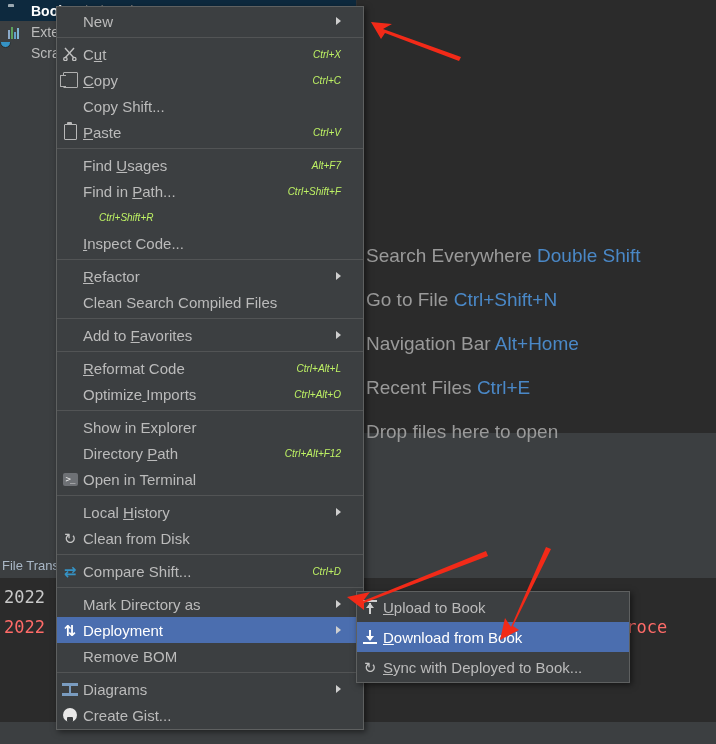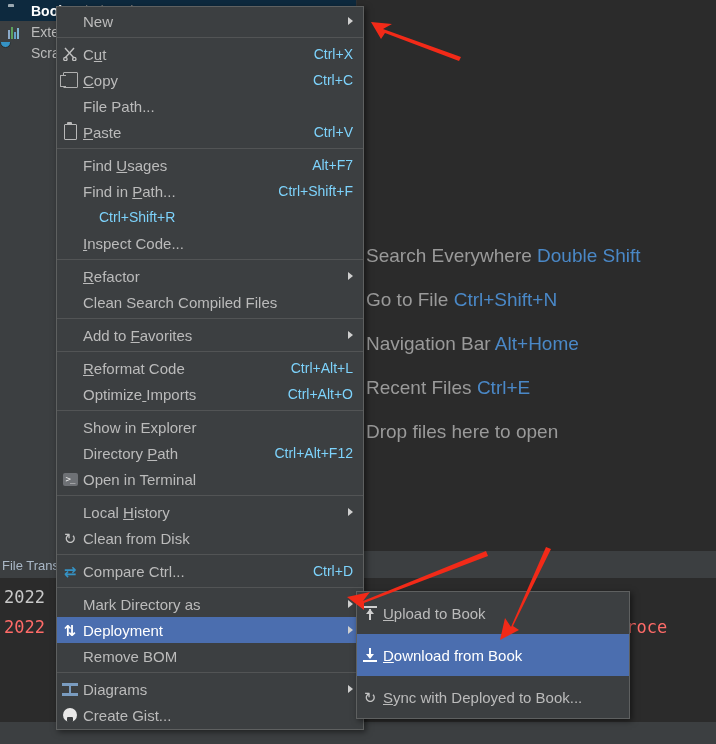--- a/index.html
+++ b/index.html
@@ -30,21 +30,21 @@
   .ico-bars i:nth-child(1){height:9px;background:#8aa9c9;}
   .ico-bars i:nth-child(2){height:12px;background:#5ca05c;}
   .ico-bars i:nth-child(3){height:7px;background:#62a0c8;}
   .ico-bars i:nth-child(4){height:11px;background:#7fb5d4;}
   
   .ico-scratch{width:13px;height:12px;background:#6a7178;border-radius:2px;margin-top:2px;position:relative;}
   .ico-scratch:after{content:"";position:absolute;right:-3px;bottom:-3px;width:9px;height:9px;border-radius:50%;background:#3592c4;border:1px solid #2b2b2b;}
   .tree-path{color:#808080;font-weight:normal;margin-left:6px;}
 
   #editor-bg{
-    position:absolute;left:357px;top:0;right:0;height:551px;background:#2b2b2b;
+    position:absolute;left:357px;top:0;right:0;height:433px;background:#2b2b2b;
   }
   .hintlist{position:absolute;left:9px;top:246px;width:340px;}
   .hintline{font-size:19px;color:#9a9a9a;margin-bottom:24px;white-space:nowrap;line-height:20px;}
   .hintline .key{color:#4a88c7;}
 
   
   #bottom-panel{position:absolute;left:0;top:552px;right:0;bottom:22px;background:#3c3f41;}
   #bottom-tabbar{height:26px;display:flex;align-items:center;padding-left:2px;font-size:13px;color:#a9b7c6;}
   #bottom-tabbar .tabname{white-space:nowrap;}
   #console{position:absolute;left:0;top:26px;right:0;bottom:0;background:#2b2b2b;
@@ -56,27 +56,27 @@
 
   
   #ctx-menu{
     position:absolute;left:56px;top:6px;width:306px;
     background:#3c3f41;border:1px solid #5e6060;
     box-shadow:2px 2px 6px rgba(0,0,0,.5);
     padding:1px 0;z-index:40;
   }
   .mi{
     position:relative;height:26px;display:flex;align-items:center;
-    font-size:15px;color:#bbbbbb;cursor:default;padding-right:10px;
+    font-size:15px;color:#bbbbbb;cursor:default;padding-right:22px;
   }
   .mi.sel{background:#4b6eaf;color:#ffffff;}
   .mi .ico{width:26px;flex:0 0 26px;display:flex;align-items:center;justify-content:center;}
   .mi .lab{flex:1 1 auto;white-space:nowrap;}
   .mi .lab u{text-decoration:underline;}
-  .mi .acc{color:#7dd3fc;font-size:14px;white-space:nowrap;margin-left:16px;}
+  .mi .acc{color:#bef264;font-size:10px;white-space:nowrap;margin-left:16px;font-style:italic;}
   .mi .arrow{width:0;height:0;border-left:5px solid #cfcfcf;border-top:4px solid transparent;border-bottom:4px solid transparent;margin-left:12px;}
   .sep{height:1px;background:#525455;margin:3px 0;}
 
   
   .g{display:block;position:relative;}
   .g-scissors{width:14px;height:14px;}
   .g-copy{width:13px;height:14px;border:1.5px solid #b0b0b0;border-radius:1px;}
   .g-copy:after{content:"";position:absolute;left:-4px;top:2px;width:5px;height:10px;border:1.5px solid #b0b0b0;border-right:none;border-radius:1px 0 0 1px;background:#3c3f41;}
   .g-paste{width:11px;height:14px;border:1.6px solid #b8b8b8;border-radius:1px;}
   .g-paste:before{content:"";position:absolute;left:2px;top:-3px;width:5px;height:3px;background:#b8b8b8;border-radius:1px;}
@@ -93,21 +93,21 @@
   .g-diagram i{position:absolute;left:7px;top:2px;width:2px;height:9px;background:#7a9cc0;}
   .g-github{width:14px;height:14px;border-radius:50%;background:#e8e8e8;position:relative;}
   .g-github:after{content:"";position:absolute;left:4px;bottom:0;width:6px;height:5px;background:#3c3f41;border-radius:1px;}
 
   
   #sub-menu{
     position:absolute;left:356px;top:591px;width:272px;
     background:#3c3f41;border:1px solid #5e6060;
     box-shadow:2px 2px 6px rgba(0,0,0,.5);z-index:45;
   }
-  #sub-menu .mi{height:42px;}
+  #sub-menu .mi{height:30px;}
   .g-up,.g-down{width:14px;height:14px;position:relative;}
   .g-up:before{content:"";position:absolute;left:0;top:0;width:14px;height:2px;background:#cfcfcf;}
   .g-up:after{content:"";position:absolute;left:6px;top:3px;width:2px;height:11px;background:#cfcfcf;}
   .g-up i{position:absolute;left:3px;top:3px;width:0;height:0;border-left:4px solid transparent;border-right:4px solid transparent;border-bottom:5px solid #cfcfcf;}
   .g-down:before{content:"";position:absolute;left:0;bottom:0;width:14px;height:2px;background:#cfcfcf;}
   .g-down:after{content:"";position:absolute;left:6px;top:0;width:2px;height:10px;background:#cfcfcf;}
   .g-down i{position:absolute;left:3px;top:6px;width:0;height:0;border-left:4px solid transparent;border-right:4px solid transparent;border-top:5px solid #cfcfcf;}
   .mi.sel .g-up:before,.mi.sel .g-up:after,.mi.sel .g-down:before,.mi.sel .g-down:after{background:#ffffff;}
   .mi.sel .g-down i{border-top-color:#ffffff;}
   .g-sync{color:#c4c4c4;font-size:15px;line-height:15px;}
@@ -202,21 +202,21 @@
     </div>
     <div class="mi">
       <span class="ico">
         <span class="g g-copy"></span>
       </span>
       <span class="lab"><u>C</u>opy</span>
       <span class="acc">Ctrl+C</span>
     </div>
     <div class="mi">
       <span class="ico"></span>
-      <span class="lab">File Path...</span>
+      <span class="lab">Copy Shift...</span>
     </div>
     <div class="mi">
       <span class="ico">
         <span class="g g-paste"></span>
       </span>
       <span class="lab"><u>P</u>aste</span>
       <span class="acc">Ctrl+V</span>
     </div>
     <div class="sep"></div>
     <div class="mi">
@@ -290,21 +290,21 @@
       <span class="ico">
         <span class="g g-reload">↻</span>
       </span>
       <span class="lab">Clean from Disk</span>
     </div>
     <div class="sep"></div>
     <div class="mi">
       <span class="ico">
         <span class="g g-compare">⇄</span>
       </span>
-      <span class="lab">Compare Ctrl...</span>
+      <span class="lab">Compare Shift...</span>
       <span class="acc">Ctrl+D</span>
     </div>
     <div class="sep"></div>
     <div class="mi">
       <span class="ico"></span>
       <span class="lab">Mark Directory as</span>
       <span class="arrow"></span>
     </div>
     <div class="mi sel">
       <span class="ico">

